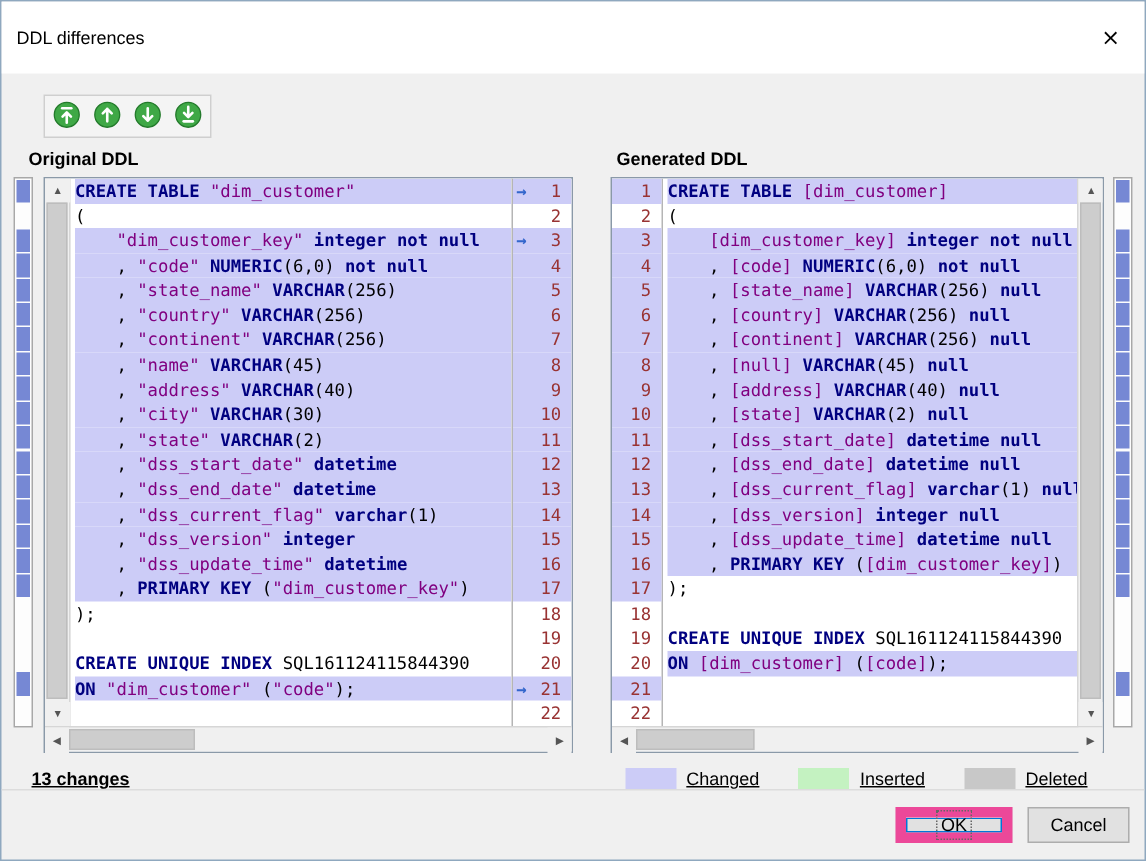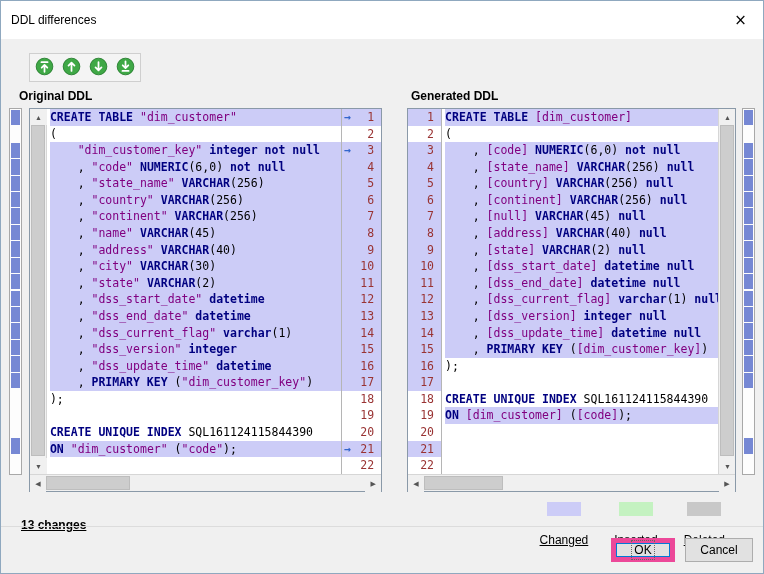--- a/index.html
+++ b/index.html
@@ -5,21 +5,21 @@
   * { margin:0; padding:0; box-sizing:border-box; }
   html,body { background:#ffffff; font-family:"Liberation Sans", sans-serif; }
 
   .dialog {
     position:relative; width:764px; height:574px;
     border:1px solid #8fa8bf; background:#f0f0f0; overflow:hidden;
   }
 
   
   .titlebar {
-    height:38px; background:#ffffff; display:flex; align-items:center;
+    height:48px; background:#ffffff; display:flex; align-items:center;
   }
   .titlebar .title { font-size:12px; color:#000; padding-left:10px; flex:1; }
   .close-btn {
     width:45px; height:30px; border:0; background:transparent; font-size:15px;
     color:#000; cursor:default; font-family:"DejaVu Sans", sans-serif;
   }
 
   
   .toolbar {
     margin:14px 0 0 28px; width:112px; height:29px;
@@ -98,33 +98,33 @@
   .hscrollbar .sb-right { right:0; }
   .vthumb { position:absolute; left:1px; right:1px; top:16px; height:calc(100% - 34px);
             background:#cdcdcd; border:1px solid #bdbdbd; }
   .hthumb { position:absolute; top:1px; bottom:1px; left:16px; width:24%;
             background:#cdcdcd; border:1px solid #bdbdbd; }
 
   
   .footer-row { display:flex; align-items:center; margin-top:10px; padding:0 8px;text-decoration:underline; }
   .status-text { font-size:12px; font-weight:700; color:#000; margin-left:12px; }
   .legend { margin-left:auto; display:flex; align-items:center; gap:26px; margin-right:30px; }
-  .legend-item { display:flex; align-items:center; gap:17px;flex-direction:column; }
+  .legend-item { display:flex; align-items:flex-end; gap:7px; }
   .swatch { width:34px; height:14px; display:inline-block; }
   .legend-label { font-size:12px; color:#000; }
 
   .separator { position:absolute; left:0; right:0; bottom:46px; border-top:1px solid #dcdcdc; }
 
   .buttons-row { position:absolute; right:10px; bottom:11px; display:flex; gap:10px; }
   .btn {
     height:24px; font-size:12px; font-family:"Liberation Sans", sans-serif;
     background:#e1e1e1; border:1px solid #adadad; color:#000;
     display:flex; align-items:center; justify-content:center;
   }
-  .btn.ok { width:64px; border:5px solid #ec4899; box-shadow:inset 0 0 0 1px #0078d7; }
+  .btn.ok { width:78px; border:7px solid #ec4899; box-shadow:inset 0 0 0 1px #0078d7; }
   .btn.cancel { width:68px; }
   .btn.ok .btn-text { outline:1px dotted #666; outline-offset:2px; }
 </style>
 </head>
 <body>
 
 <div class="dialog">
 
   <div class="titlebar">
     <span class="title">DDL differences</span>
@@ -286,20 +286,21 @@
             <div class="gutter-line chg"><span>17</span></div>
             <div class="gutter-line"><span>18</span></div>
             <div class="gutter-line"><span>19</span></div>
             <div class="gutter-line"><span>20</span></div>
             <div class="gutter-line chg"><span>21</span></div>
             <div class="gutter-line"><span>22</span></div>
           </div>
         <div class="code">
             <div class="code-line chg"><span class="kw">CREATE TABLE</span><span class="pl"> </span><span class="id">[dim_customer]</span></div>
             <div class="code-line"><span class="pl">(</span></div>
+            <div class="code-line chg"><span class="pl">    </span><span class="id">[dim_customer_key]</span><span class="pl"> </span><span class="kw">integer</span><span class="pl"> </span><span class="kw">not null</span></div>
             <div class="code-line chg"><span class="pl">    , </span><span class="id">[code]</span><span class="pl"> </span><span class="kw">NUMERIC</span><span class="pl">(6,0) </span><span class="kw">not null</span></div>
             <div class="code-line chg"><span class="pl">    , </span><span class="id">[state_name]</span><span class="pl"> </span><span class="kw">VARCHAR</span><span class="pl">(256) </span><span class="kw">null</span></div>
             <div class="code-line chg"><span class="pl">    , </span><span class="id">[country]</span><span class="pl"> </span><span class="kw">VARCHAR</span><span class="pl">(256) </span><span class="kw">null</span></div>
             <div class="code-line chg"><span class="pl">    , </span><span class="id">[continent]</span><span class="pl"> </span><span class="kw">VARCHAR</span><span class="pl">(256) </span><span class="kw">null</span></div>
             <div class="code-line chg"><span class="pl">    , </span><span class="id">[null]</span><span class="pl"> </span><span class="kw">VARCHAR</span><span class="pl">(45) </span><span class="kw">null</span></div>
             <div class="code-line chg"><span class="pl">    , </span><span class="id">[address]</span><span class="pl"> </span><span class="kw">VARCHAR</span><span class="pl">(40) </span><span class="kw">null</span></div>
             <div class="code-line chg"><span class="pl">    , </span><span class="id">[state]</span><span class="pl"> </span><span class="kw">VARCHAR</span><span class="pl">(2) </span><span class="kw">null</span></div>
             <div class="code-line chg"><span class="pl">    , </span><span class="id">[dss_start_date]</span><span class="pl"> </span><span class="kw">datetime</span><span class="pl"> </span><span class="kw">null</span></div>
             <div class="code-line chg"><span class="pl">    , </span><span class="id">[dss_end_date]</span><span class="pl"> </span><span class="kw">datetime</span><span class="pl"> </span><span class="kw">null</span></div>
             <div class="code-line chg"><span class="pl">    , </span><span class="id">[dss_current_flag]</span><span class="pl"> </span><span class="kw">varchar</span><span class="pl">(1) </span><span class="kw">null</span></div>

